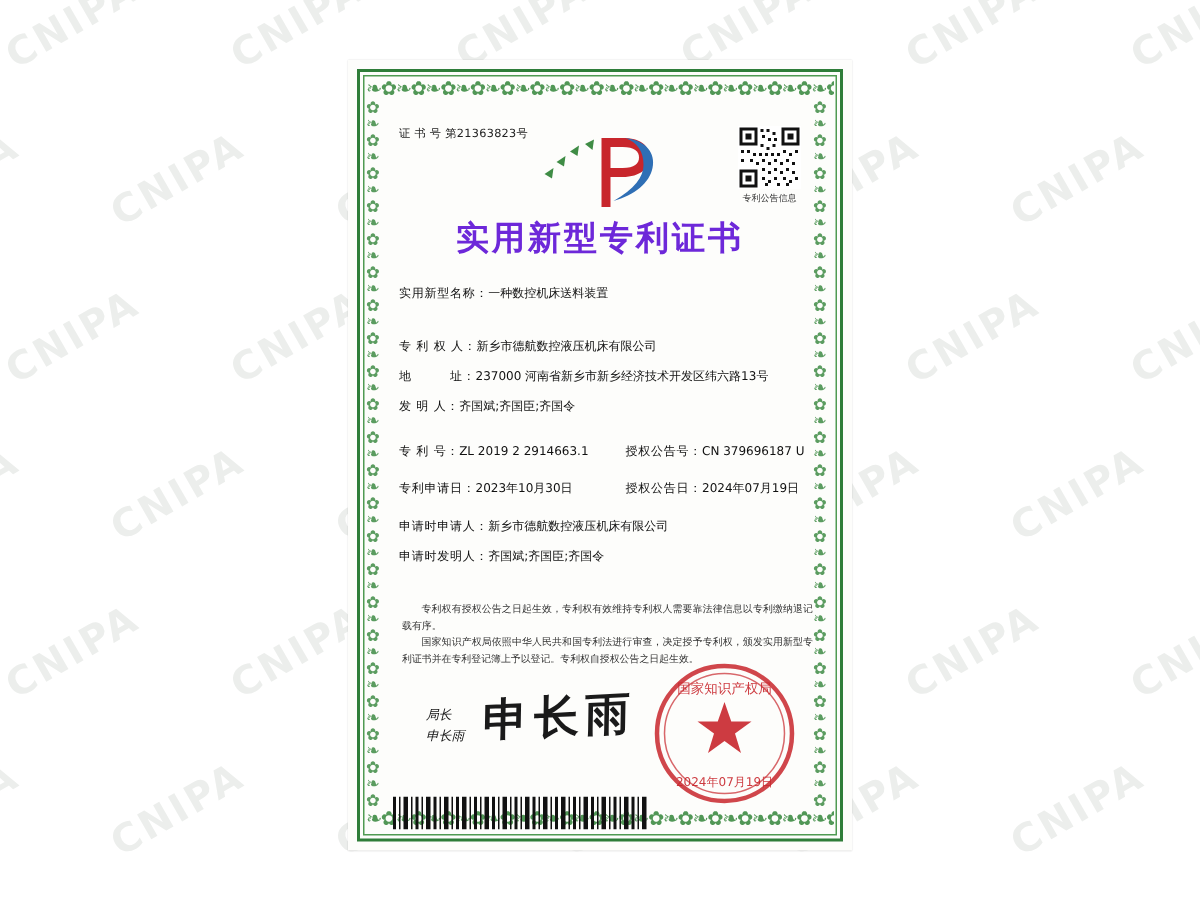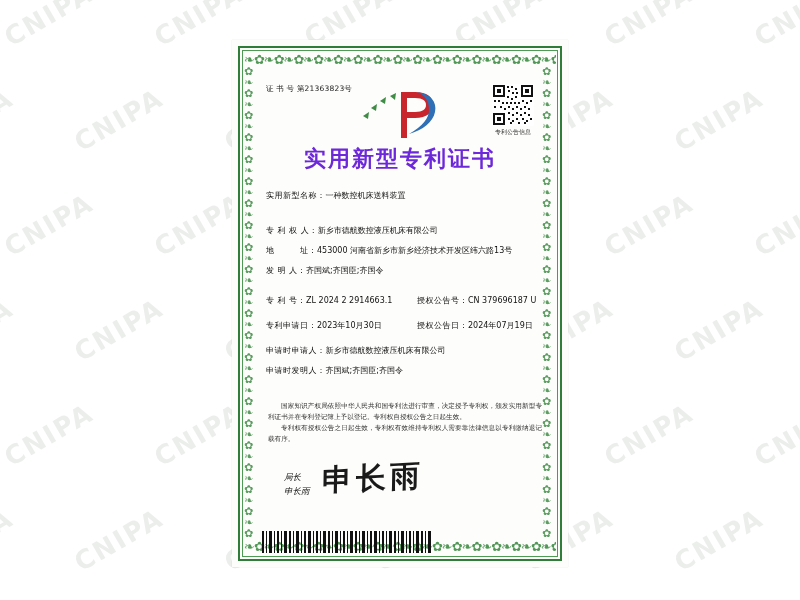--- a/index.html
+++ b/index.html
@@ -351,41 +351,52 @@
         </g>
       </svg>
     </div>
     <div id="qr-caption">专利公告信息</div>
 
     <div id="main-title">实用新型专利证书</div>
 
     <div id="fields">
         <div class="field" style="top: 150px;"><span class="lbl">实用新型名称：</span><span class="val">一种数控机床送料装置</span></div>
         <div class="field" style="top: 185px;"><span class="lbl">专 利 权 人：</span><span class="val">新乡市德航数控液压机床有限公司</span></div>
-        <div class="field" style="top: 205px;"><span class="lbl">地　　　址：</span><span class="val">453000 河南省新乡市新乡经济技术开发区纬六路13号</span></div>
+        <div class="field" style="top: 205px;"><span class="lbl">地　　　址：</span><span class="val">237000 河南省新乡市新乡经济技术开发区纬六路13号</span></div>
         <div class="field" style="top: 225px;"><span class="lbl">发 明 人：</span><span class="val">齐国斌;齐国臣;齐国令</span></div>
-        <div class="field" style="top: 255px;"><span class="lbl">专 利 号：</span><span class="val">ZL 2024 2 2914663.1</span></div>
+        <div class="field" style="top: 255px;"><span class="lbl">专 利 号：</span><span class="val">ZL 2019 2 2914663.1</span></div>
         <div class="field right" style="top: 255px;"><span class="lbl">授权公告号：</span><span class="val">CN 379696187 U</span></div>
         <div class="field" style="top: 280px;"><span class="lbl">专利申请日：</span><span class="val">2023年10月30日</span></div>
         <div class="field right" style="top: 280px;"><span class="lbl">授权公告日：</span><span class="val">2024年07月19日</span></div>
         <div class="field" style="top: 305px;"><span class="lbl">申请时申请人：</span><span class="val">新乡市德航数控液压机床有限公司</span></div>
         <div class="field" style="top: 325px;"><span class="lbl">申请时发明人：</span><span class="val">齐国斌;齐国臣;齐国令</span></div>
       </div>
 
     <div id="legal">
+      <span class="indent">专利权有授权公告之日起生效，专利权有效维持专利权人需要靠法律信息以专利缴纳退记载有序。</span>
       <span class="indent">国家知识产权局依照中华人民共和国专利法进行审查，决定授予专利权，颁发实用新型专利证书并在专利登记簿上予以登记。专利权自授权公告之日起生效。</span>
-      <span class="indent">专利权有授权公告之日起生效，专利权有效维持专利权人需要靠法律信息以专利缴纳退记载有序。</span>
     </div>
 
     <div id="director-label">
       <div>局长</div>
       <div>申长雨</div>
     </div>
     <div id="signature">申长雨</div>
 
+    <div id="seal">
+      <svg viewBox="0 0 98 98" width="98" height="98">
+        <circle cx="49" cy="49" r="45" fill="none" stroke="#c8262c" stroke-width="3" opacity="0.85"></circle>
+        <circle cx="49" cy="49" r="40" fill="none" stroke="#c8262c" stroke-width="1" opacity="0.7"></circle>
+        <g fill="#c8262c" opacity="0.9">
+          <polygon points="49,28 53.5,41 67,41 56,49 60,62 49,54 38,62 42,49 31,41 44.5,41"></polygon>
+        </g>
+        <text x="49" y="22" font-size="9" fill="#c8262c" text-anchor="middle" font-family="DejaVu Sans, sans-serif" opacity="0.9">国家知识产权局</text>
+        <text x="49" y="84" font-size="8" fill="#c8262c" text-anchor="middle" font-family="DejaVu Sans, sans-serif" opacity="0.9">2024年07月19日</text>
+      </svg>
+    </div>
 
 
     <div id="barcode">
       <svg viewBox="0 0 170 22" width="170" height="22" preserveAspectRatio="none">
         <g fill="#111">
           <rect x="0" y="0" width="2" height="22"></rect>
             <rect x="4" y="0" width="1" height="22"></rect>
           <rect x="7" y="0" width="3" height="22"></rect>
             <rect x="12" y="0" width="1" height="22"></rect>
           <rect x="15" y="0" width="2" height="22"></rect>

